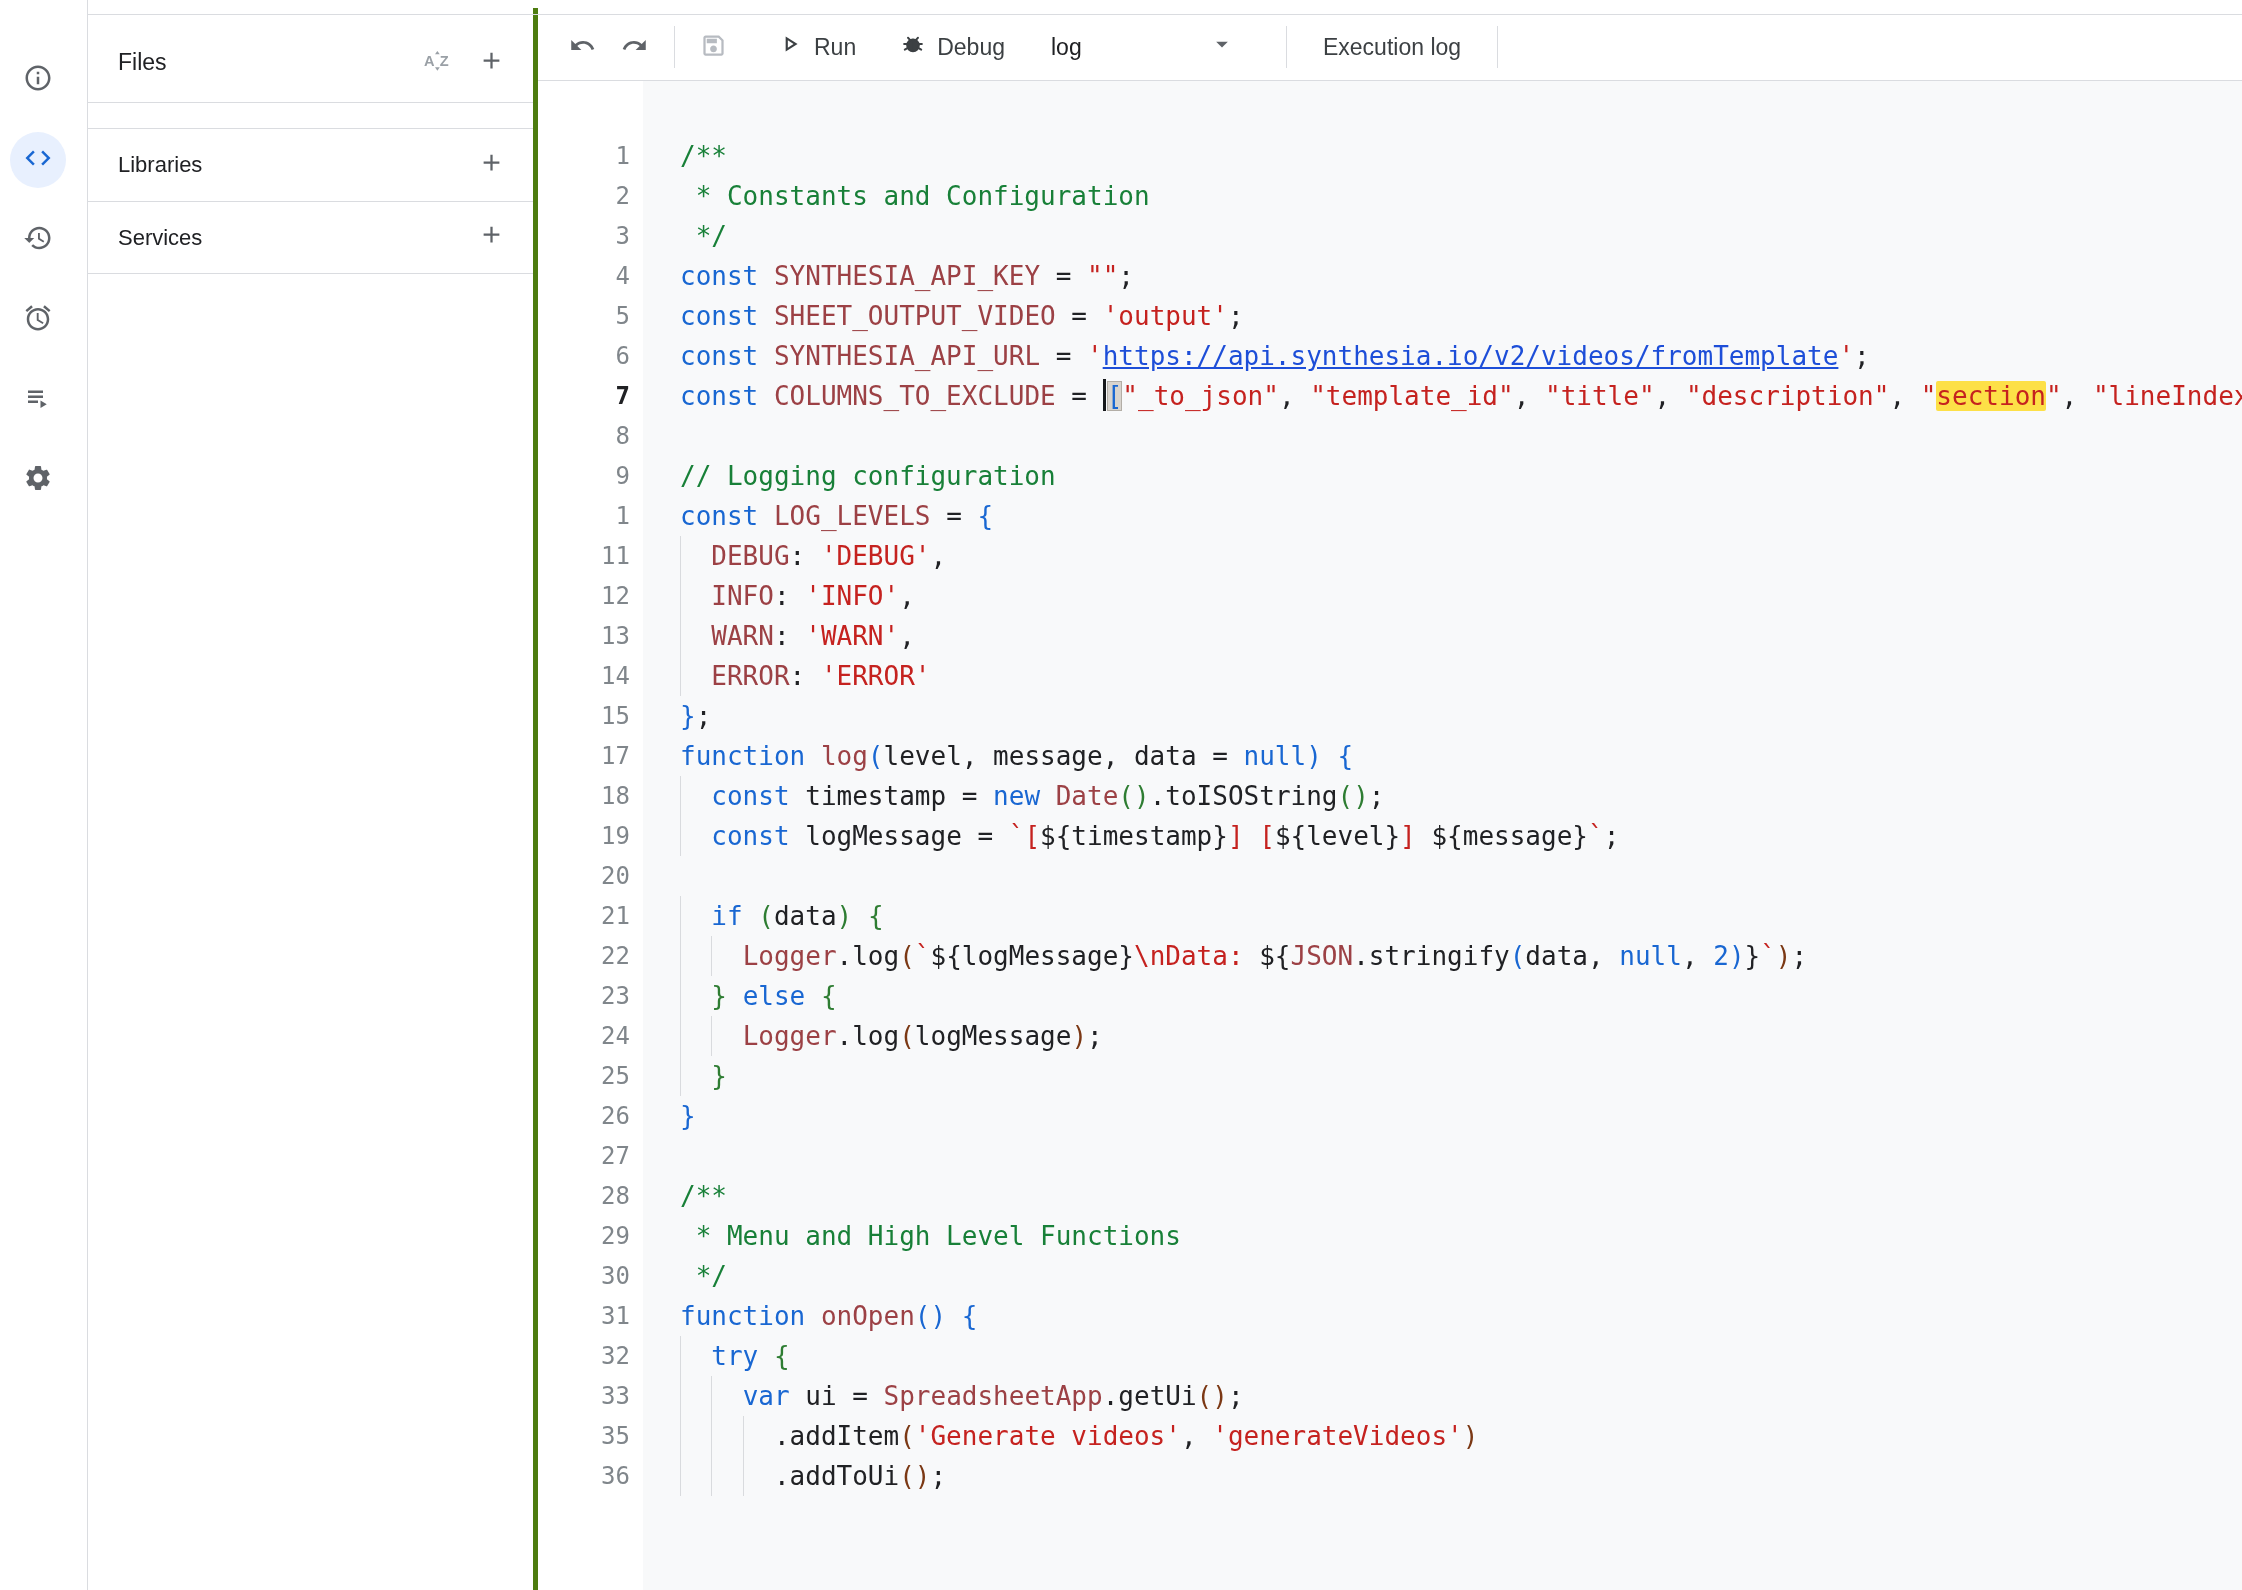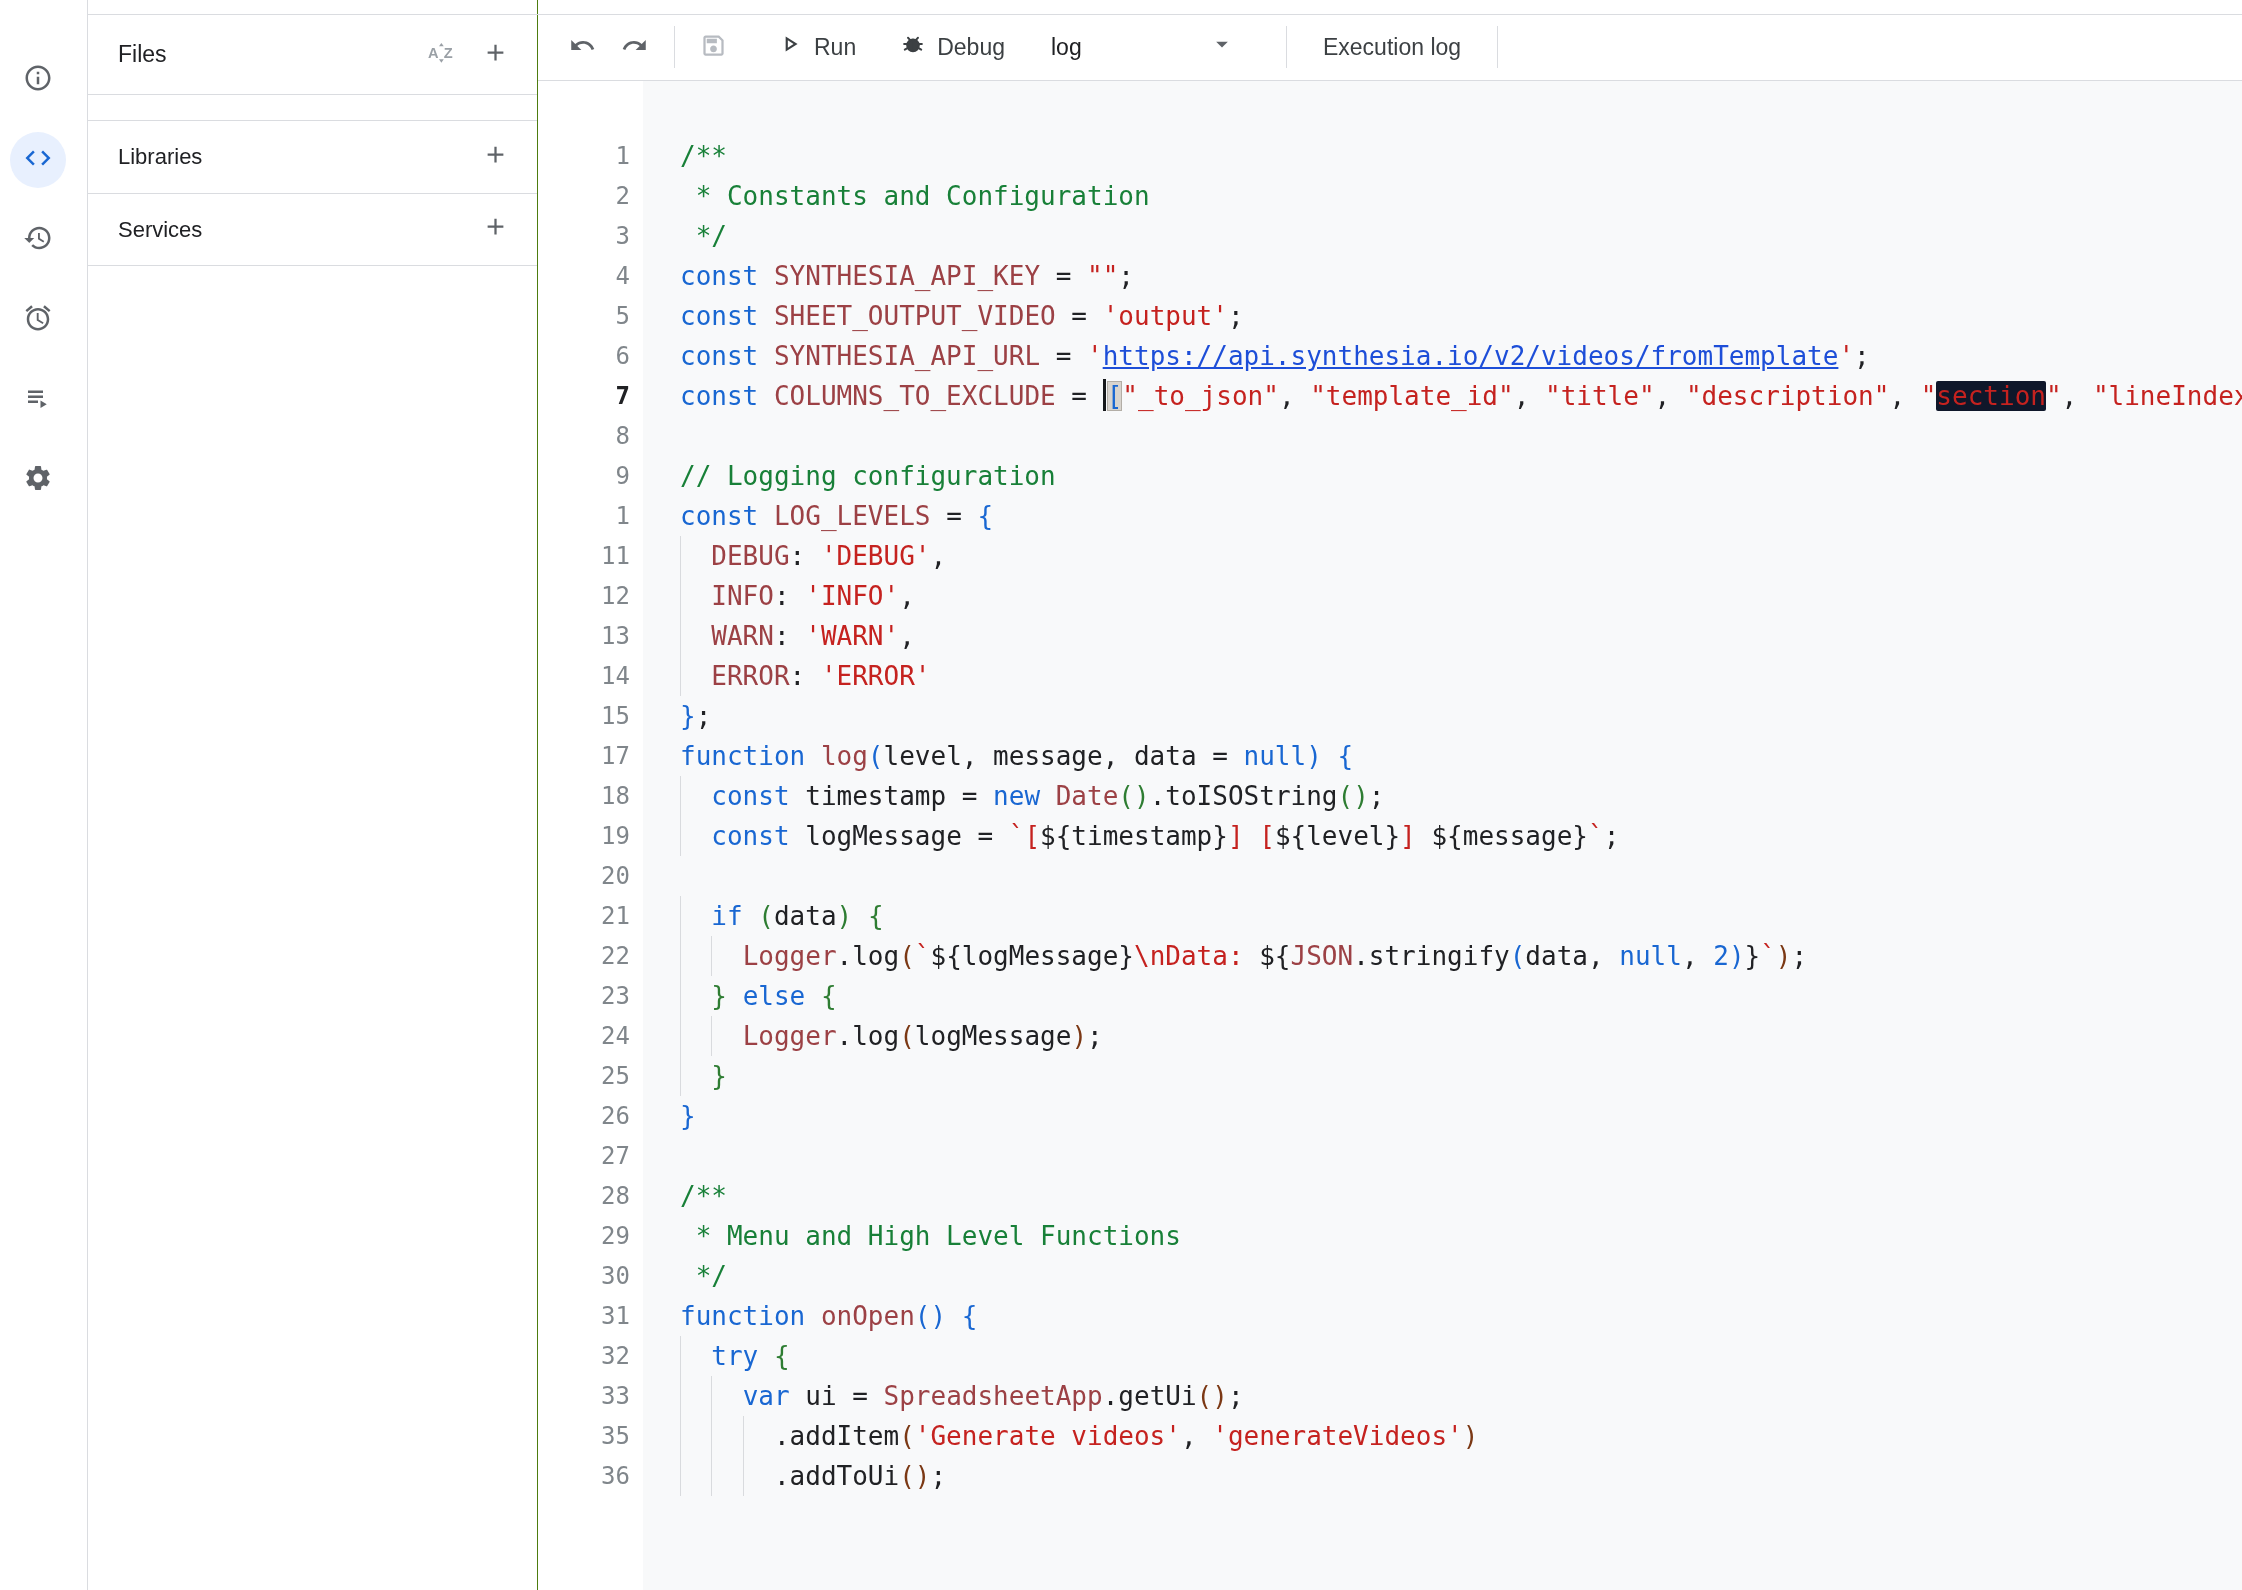--- a/index.html
+++ b/index.html
@@ -9,21 +9,21 @@
 
   
   .rail{width:88px;flex:none;box-sizing:border-box;border-right:1px solid #dadce0;background:#fff;
         display:flex;flex-direction:column;align-items:center;padding:52px 12px 0 0;gap:24px;}
   .rail-btn{width:56px;height:56px;border-radius:50%;display:grid;place-items:center;cursor:pointer;flex:none;}
   .rail-btn svg{width:30px;height:30px;fill:#5f6368;}
   .rail-btn.selected{background:#e8f0fe;}
   .rail-btn.selected svg{fill:#1967d2;}
 
   
-  .sidebar{width:450px;flex:none;box-sizing:border-box;border-right:1px solid #4d7c0f;background:#fff;}
+  .sidebar{width:450px;flex:none;box-sizing:border-box;border-right:5px solid #4d7c0f;background:#fff;margin-top:8px;}
   .sb-header{height:95px;box-sizing:border-box;border-bottom:1px solid #dadce0;display:flex;align-items:center;
              padding:14px 20px 0 30px;}
   .sb-title{flex:1;font-size:23px;color:#202124;font-weight:500;}
   .sb-hbtn{width:44px;height:44px;display:grid;place-items:center;border-radius:50%;cursor:pointer;flex:none;margin-left:10px;}
   .sb-hbtn svg{width:27px;height:27px;}
   .file-row{margin-top:25px;height:59px;display:flex;align-items:center;padding-left:30px;font-size:22px;color:#3c4043;cursor:pointer;}
   .file-row.selected{background:#e8f0fe;color:#1967d2;}
   .sb-sections{margin-top:25px;}
   .sb-section{height:73px;box-sizing:border-box;border-top:1px solid #dadce0;display:flex;align-items:center;
               padding:0 20px 0 30px;font-size:22px;color:#202124;font-weight:500;}
@@ -57,21 +57,21 @@
   .tk-k{color:#1967d2;}
   .tk-v{color:#9c4145;}
   .tk-s{color:#c5221f;}
   .tk-u{color:#1d4ed8;text-decoration:underline;}
   .tk-c{color:#188038;}
   .tk-num{color:#1967d2;}
   .tk-p{color:#202124;}
   .tk-b1{color:#1967d2;}
   .tk-b2{color:#2e7d32;}
   .tk-b3{color:#7b3814;}
-  .tk-shl{color:#c5221f;background:#0f172a;border-radius:2px;}
+  .tk-shl{color:#c5221f;background:#fde047;border-radius:2px;}
   .tk-bm{color:#1967d2;background:#d8d4ce;outline:1px solid #b3aea6;outline-offset:-1px;}
   .tk-caret{display:inline-block;width:3px;height:32px;background:#16181a;vertical-align:-6px;margin-right:1px;}
 </style>
 </head>
 <body>
 
 <div class="app">
   <div class="top-hairline"></div>
 
   <nav class="rail">

